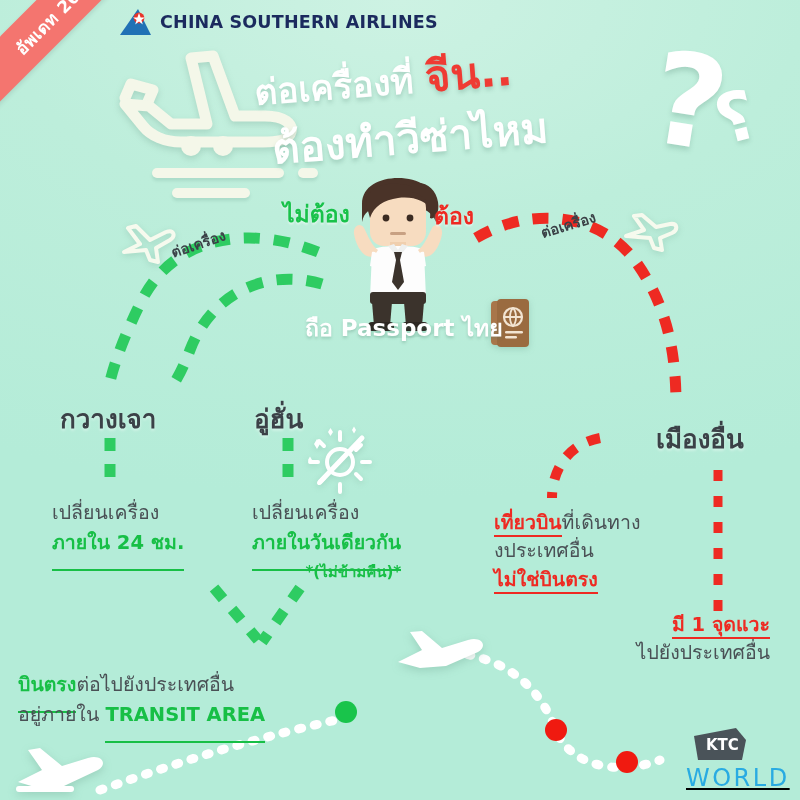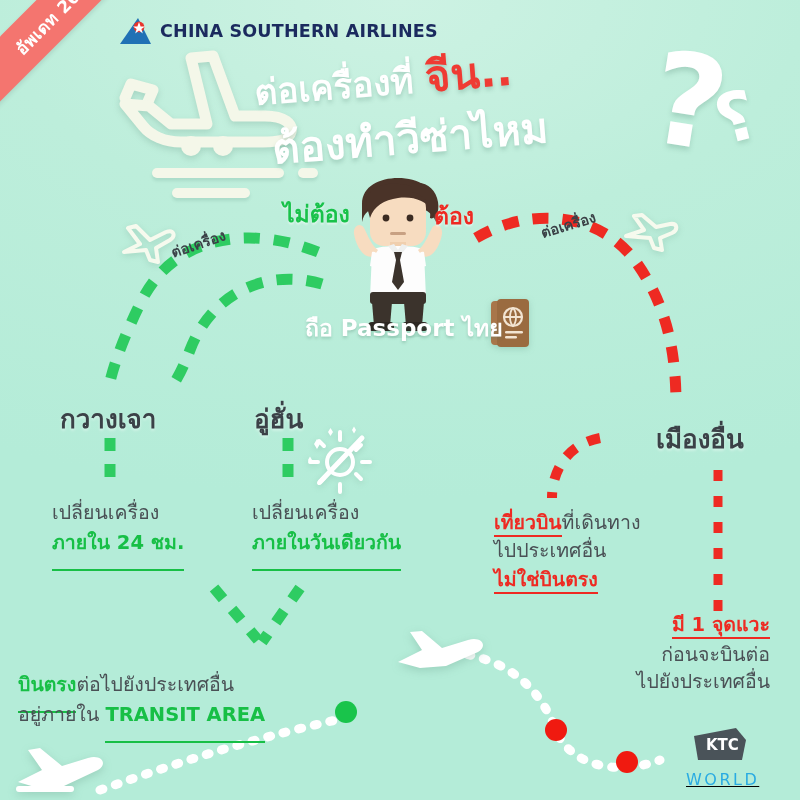--- a/index.html
+++ b/index.html
@@ -27,21 +27,21 @@
     box-shadow:0 2px 5px rgba(0,0,0,.10);
     z-index:40;
   }
   #ribbon span {
     color:#fff; font-weight:bold; font-size:17px; letter-spacing:.5px;
     white-space:nowrap;
   }
 
   
   #logo-row {
-    position:absolute; left:118px; top:17px;
+    position:absolute; left:118px; top:8px;
     display:flex; align-items:center; gap:8px; z-index:35;
   }
   #logo-fin { width:34px; height:28px; position:relative; }
   #logo-text {
     font-size:17.5px; font-weight:bold; color:#1b2a5e;
     letter-spacing:.2px; white-space:nowrap;
   }
 
   
   #hero-plane { position:absolute; left:95px; top:42px; z-index:12;
@@ -146,21 +146,21 @@
     filter:drop-shadow(0 3px 4px rgba(80,130,110,.25)); }
   #plane-bottom-mid  { position:absolute; left:394px; top:628px; z-index:22;
     filter:drop-shadow(0 3px 4px rgba(80,130,110,.25)); }
 
   
   #ktc { position:absolute; left:686px; top:726px; z-index:34;text-decoration:underline; }
   #ktc-mark {
     position:relative; width:58px; height:38px; margin-left:4px;
   }
   #ktc-word {
-    margin-top:6px; font-size:16px; letter-spacing:2.5px;
+    margin-top:0; font-size:24px; letter-spacing:2.5px;
     color:#29abe2; font-weight:normal; text-align:center;
   }
 
   svg { display:block; overflow:visible; }
   #arcs { position:absolute; inset:0; z-index:18; pointer-events:none; }
 </style>
 </head>
 <body>
 
 <div id="stage">
@@ -318,20 +318,21 @@
     <div style="margin-top:4px;">
       <span class="u-green">ภายใน 24 ชม.</span>
     </div>
   </div>
 
   <div class="copy" id="copy-wh">
     <div>เปลี่ยนเครื่อง</div>
     <div style="margin-top:4px;">
       <span class="u-green">ภายในวันเดียวกัน</span>
     </div>
+    <div class="note" style="margin-top:8px; text-align:right;">*(ไม่ข้ามคืน)*</div>
   </div>
   <div id="icon-nonight">
     <svg width="76" height="70" viewBox="0 0 76 70">
       <g fill="none" stroke="#ffffff" stroke-width="4" stroke-linecap="round">
         <circle cx="40" cy="36" r="13"></circle>
         <path d="M40,14 L40,6 M40,66 L40,58 M18,36 L10,36 M70,36 L62,36
                  M24,20 L19,15 M61,53 L56,48 M24,52 L19,57 M61,19 L56,24"></path>
         <path d="M20,56 L62,12" stroke-width="5"></path>
       </g>
       <g fill="#ffffff">
@@ -340,31 +341,30 @@
         <path d="M8,34 l2,-3.4 l2,3.4 l-2,3.4 Z"></path>
         <path d="M52,4 l2,-3.4 l2,3.4 l-2,3.4 Z"></path>
       </g>
     </svg>
   </div>
 
   <div class="copy" id="copy-ot">
     <div>
       <span class="u-red">เที่ยวบิน</span><span class="plain">ที่เดินทาง</span>
     </div>
-    <div style="margin-top:2px;">ไปประเทศอื่น</div>
+    <div style="margin-top:2px;">งประเทศอื่น</div>
     <div style="margin-top:4px;">
       <span class="u-red">ไม่ใช่บินตรง</span>
     </div>
   </div>
 
   <div class="copy" id="copy-ot2">
     <div>
       <span class="u-red">มี 1 จุดแวะ</span>
     </div>
-    <div style="margin-top:4px;">ก่อนจะบินต่อ</div>
     <div style="margin-top:2px;">ไปยังประเทศอื่น</div>
   </div>
 
   <div class="copy" id="copy-bt">
     <div>
       <span class="u-green">บินตรง</span><span class="plain">ต่อไปยังประเทศอื่น</span>
     </div>
     <div style="margin-top:4px;">
       <span class="plain">อยู่ภายใน </span><span class="u-green">TRANSIT AREA</span>
     </div>

